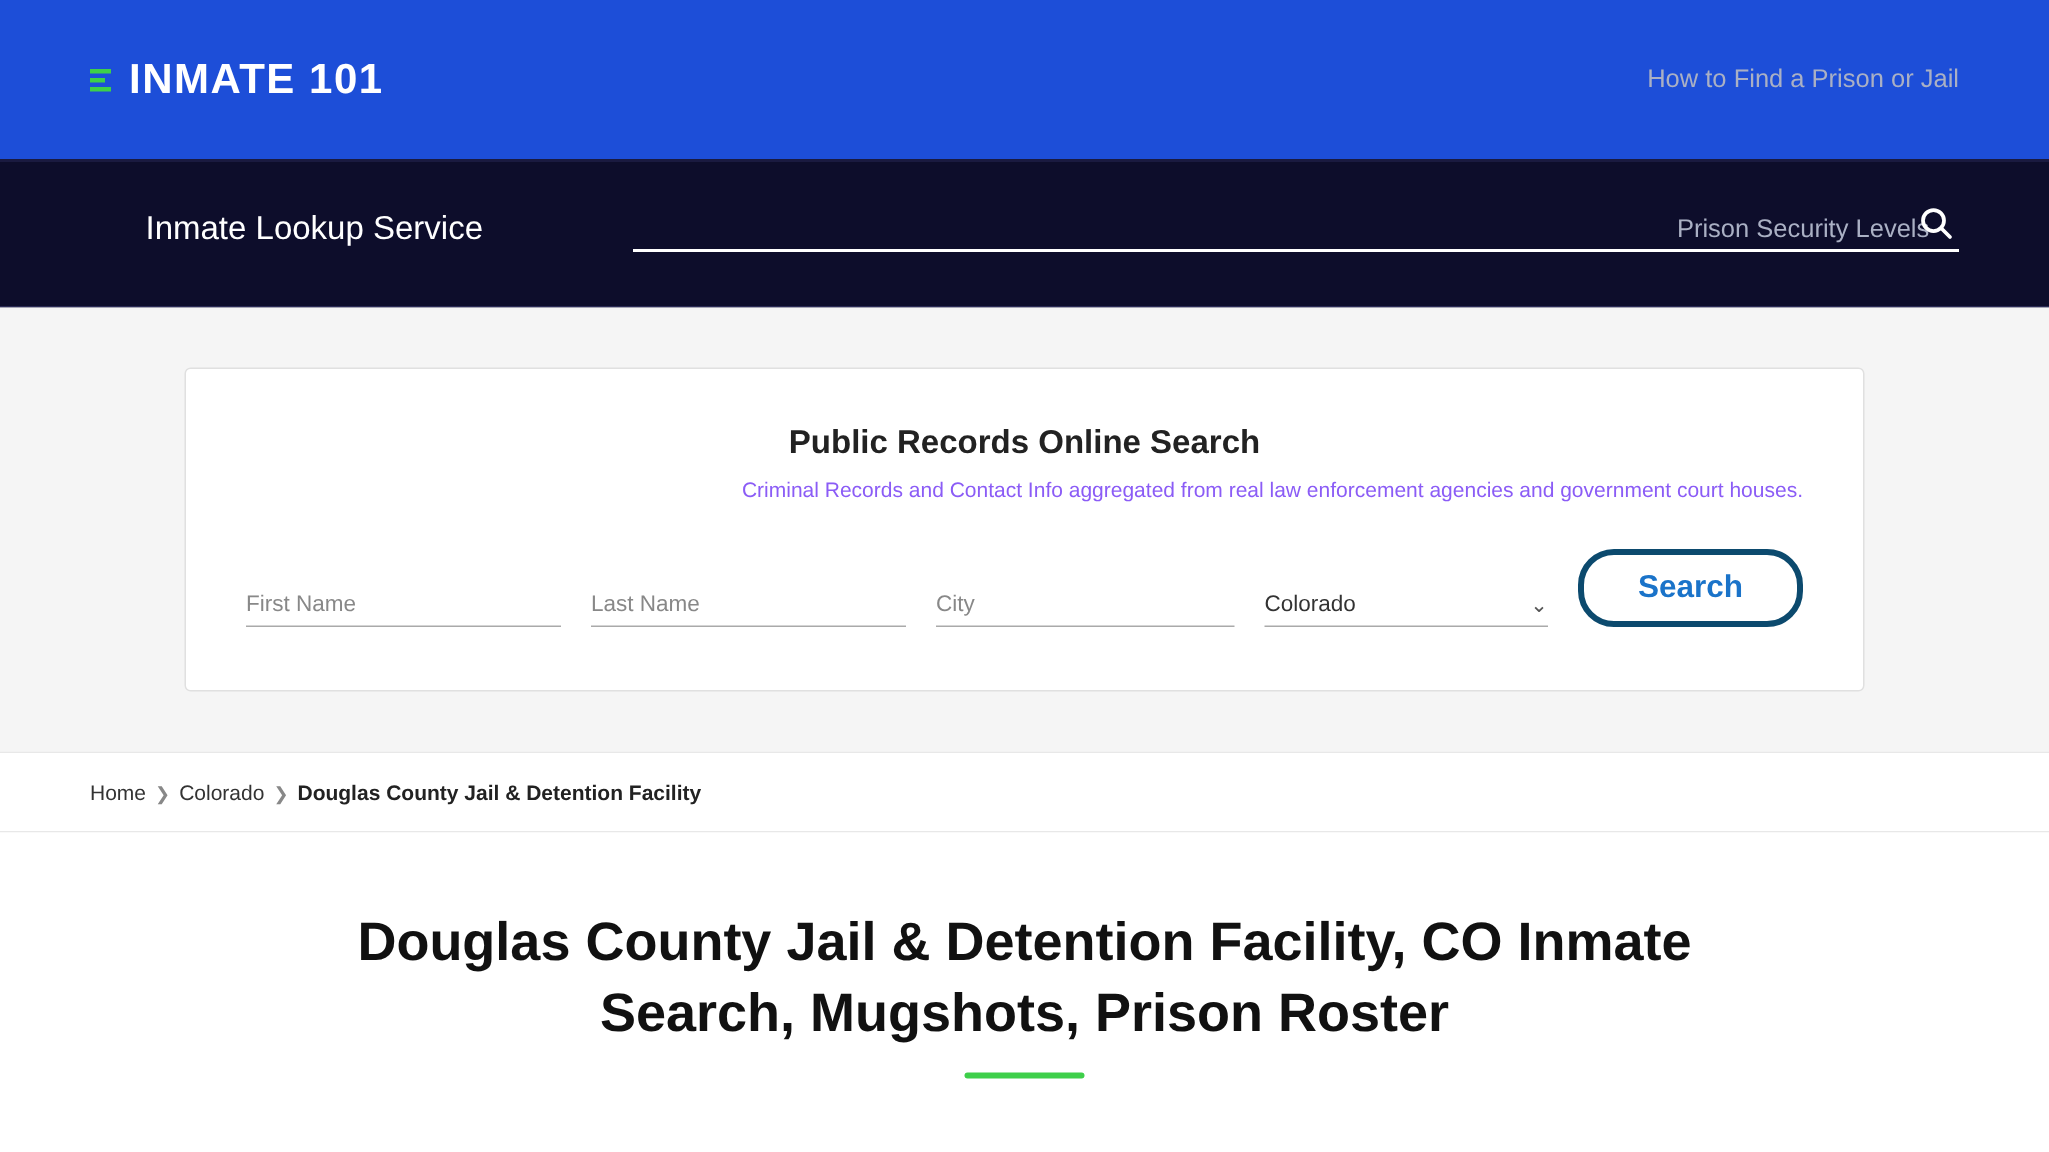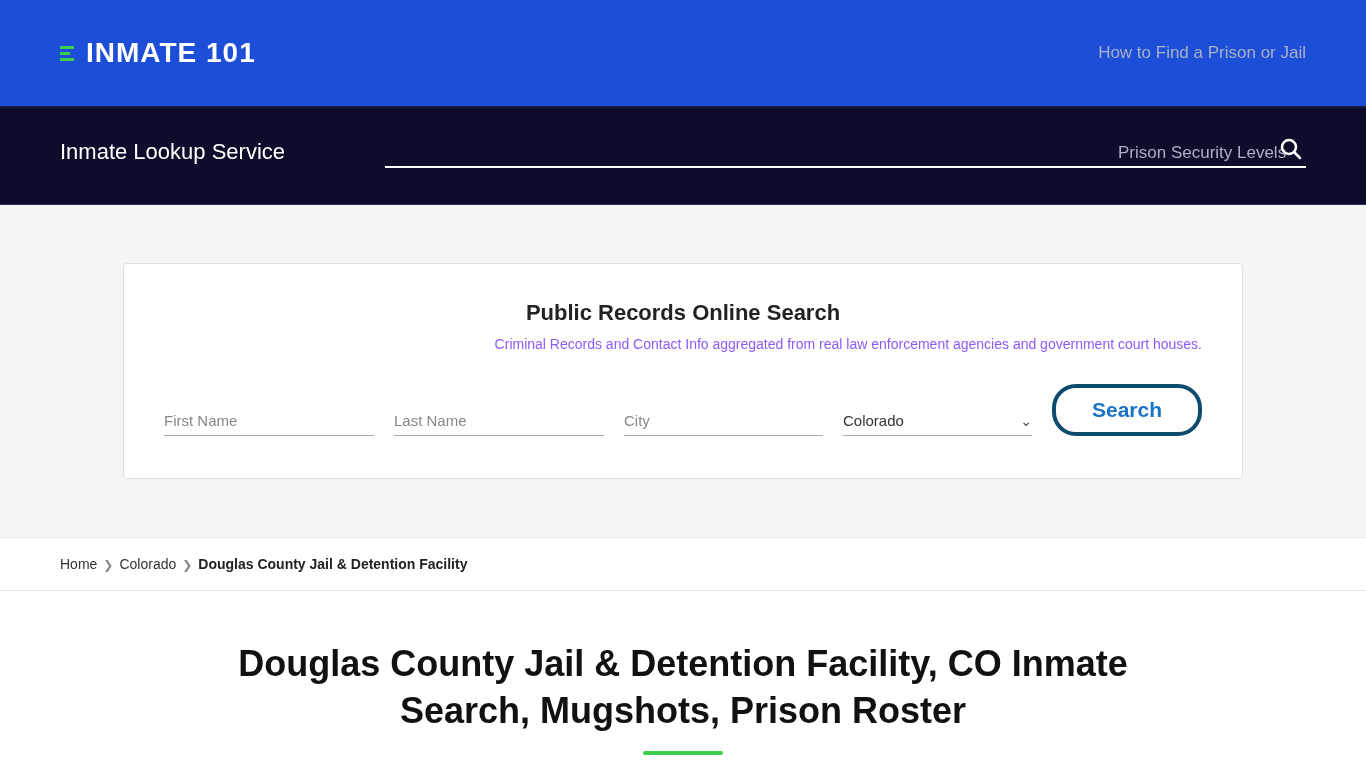--- a/index.html
+++ b/index.html
@@ -83,20 +83,21 @@
       gap: 40px;
       border-bottom: 1px solid #2a2a55;
     }
 
     .search-service-label {
       color: #fff;
       font-size: 22px;
       font-weight: 500;
       white-space: nowrap;
       flex-shrink: 0;
+      margin-left: 37px;
     }
 
     .search-bar-container {
       flex: 1;
       display: flex;
       align-items: center;
       border-bottom: 2px solid #fff;
       padding-bottom: 6px;
       margin-left: 60px;
     }
@@ -131,21 +132,21 @@
       padding: 40px 60px;
     }
 
     
     .search-box {
       background: #fff;
       border: 1px solid #e0e0e0;
       border-radius: 4px;
       padding: 36px 40px 42px 40px;
       max-width: 1120px;
-      margin: 18px auto;
+      margin: 0 auto;
     }
 
     .search-box-title {
       font-size: 22px;
       font-weight: 700;
       text-align: center;
       margin-bottom: 10px;
       color: #222;
     }
 

